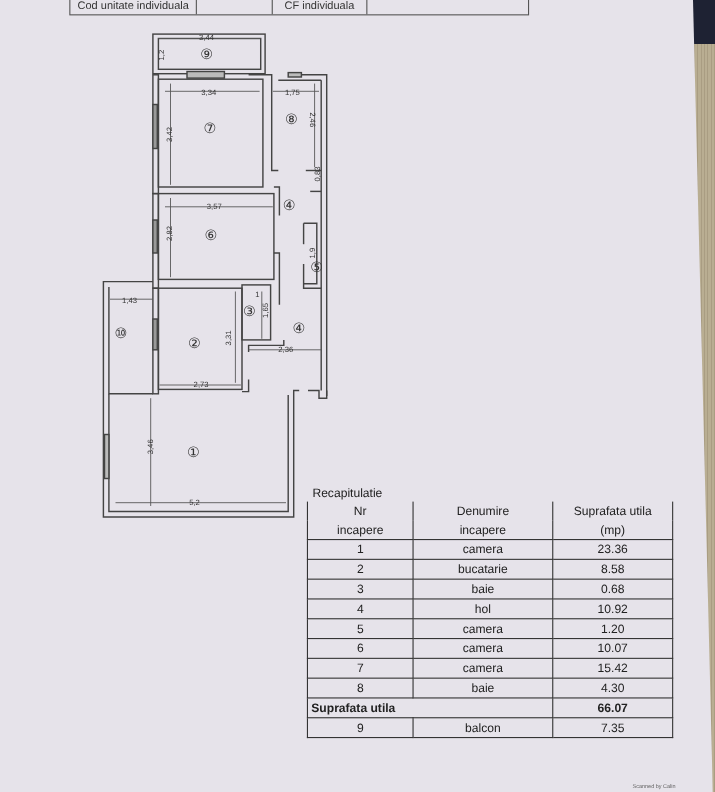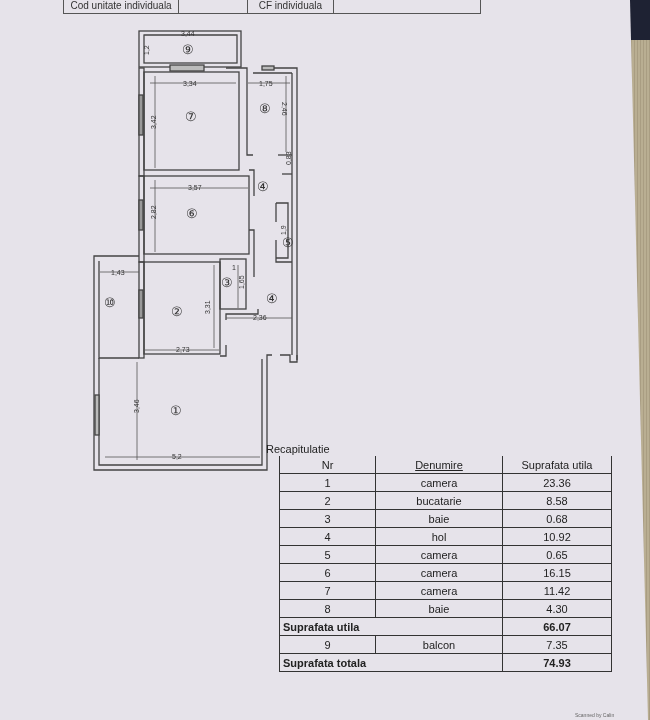--- a/index.html
+++ b/index.html
@@ -10,26 +10,26 @@
   .bg-dark { position:absolute; right:0; top:0; width:40px; height:40px; background:#1e2233; }
   .paper { position:absolute; left:0; top:0; width:650px; height:720px;
     background:#e6e3ea;
     clip-path: polygon(0 0, 630px 0, 648px 720px, 0 720px); padding-left: 31px; }
   .header-table { position:absolute; left:63px; top:-4px; width:416px; height:16px;
     border:1px solid #555; display:flex; font-size:10px; color:#333; }
   .header-table div { border-right:1px solid #555; display:flex; align-items:center; justify-content:center; }
   .header-table div:last-child { border-right:none; }
   svg.plan { position:absolute; left:0; top:0; }
   .plan text { font-family:"Liberation Sans", sans-serif; fill:#333; }
-  .recap-label { position:absolute; left:266px; top:443px; font-size:11px; color:#222; }
+  .recap-label { position:absolute; left:284px; top:443px; font-size:11px; color:#222; }
   table.recap { position:absolute; left:279px; top:456px; border-collapse:collapse;
     font-size:11px; color:#222; }
   table.recap td { border:1px solid #333; height:17px; padding:0; text-align:center;margin-left:17px; }
   table.recap td.c1 { width:95px; }
-  table.recap td.c2 { width:126px;text-decoration:underline; }
+  table.recap td.c2 { width:126px; }
   table.recap td.c3 { width:108px; }
   table.recap tr.hdr td { border-top:none; border-bottom:none; }
   table.recap tr.hdr2 td { border-top:none; }
   table.recap td.sum { text-align:left; font-weight:bold; padding-left:3px; }
   table.recap td.bold { font-weight:bold; }
   .footnote { position:absolute; left:575px; top:712px; font-size:5px; color:#666; }
 </style>
 </head>
 <body>
 
@@ -142,20 +142,25 @@
 
   <div class="recap-label">Recapitulatie</div>
 
   <table class="recap">
     <tbody>
         <tr class="hdr">
       <td class="c1">Nr</td>
       <td class="c2">Denumire</td>
       <td class="c3">Suprafata utila</td>
     </tr>
+    <tr class="hdr2">
+      <td>incapere</td>
+      <td>incapere</td>
+      <td>(mp)</td>
+    </tr>
     <tr>
           <td>1</td>
           <td>camera</td>
           <td>23.36</td>
         </tr>
     <tr>
           <td>2</td>
           <td>bucatarie</td>
           <td>8.58</td>
         </tr>
@@ -165,47 +170,43 @@
           <td>0.68</td>
         </tr>
     <tr>
           <td>4</td>
           <td>hol</td>
           <td>10.92</td>
         </tr>
     <tr>
           <td>5</td>
           <td>camera</td>
-          <td>0.65</td>
+          <td>1.20</td>
         </tr>
     <tr>
           <td>6</td>
           <td>camera</td>
-          <td>16.15</td>
+          <td>10.07</td>
         </tr>
     <tr>
           <td>7</td>
           <td>camera</td>
-          <td>11.42</td>
+          <td>15.42</td>
         </tr>
     <tr>
           <td>8</td>
           <td>baie</td>
           <td>4.30</td>
         </tr>
     <tr>
       <td class="sum" colspan="2">Suprafata  utila</td>
       <td class="bold">66.07</td>
     </tr>
     <tr>
           <td>9</td>
           <td>balcon</td>
           <td>7.35</td>
         </tr>
-    <tr>
-      <td class="sum" colspan="2">Suprafata totala</td>
-      <td class="bold">74.93</td>
-    </tr>
   </tbody>
     </table>
 
   <div class="footnote">Scanned by Calin</div>
 </div>
 
 </body></html>

